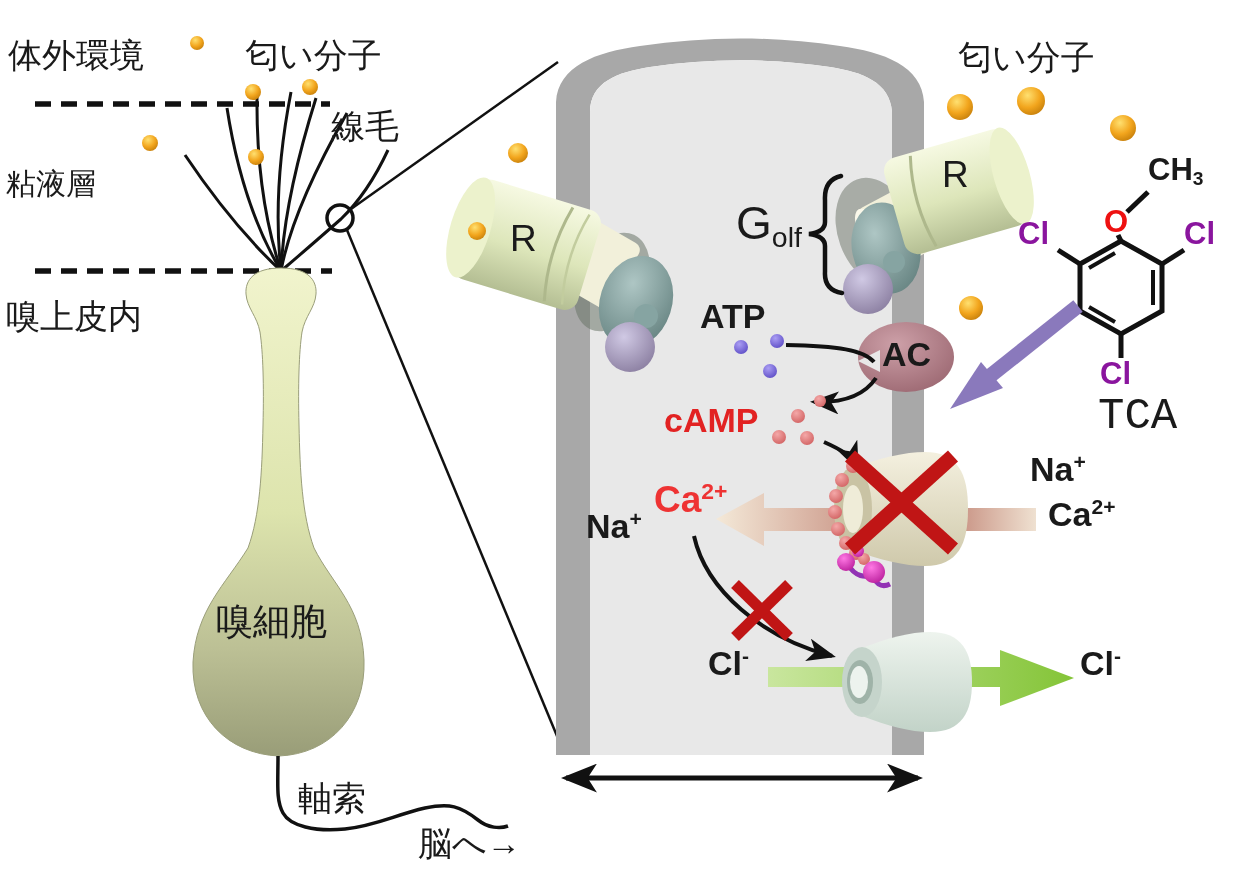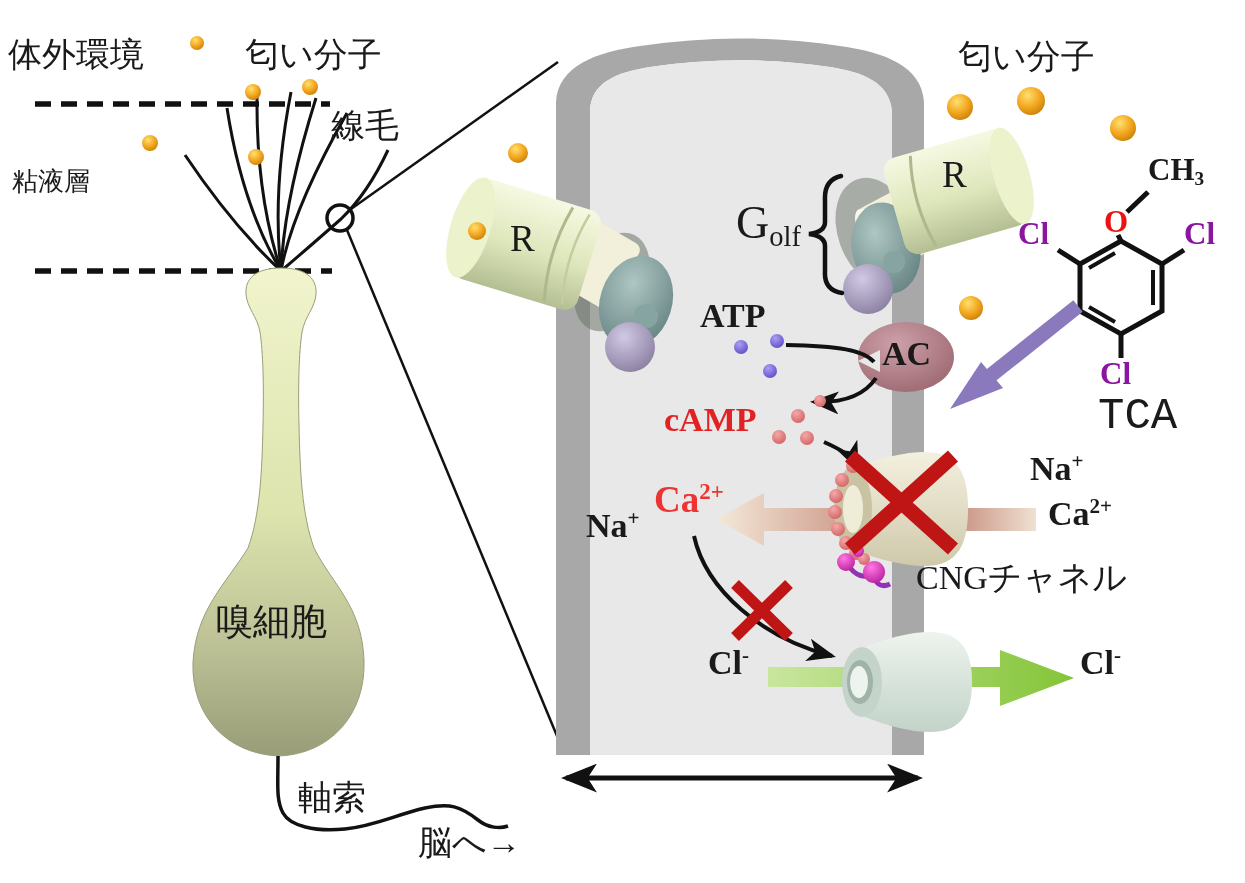--- a/index.html
+++ b/index.html
@@ -1,20 +1,20 @@
 <!DOCTYPE html>
 <html><head>
 <meta charset="utf-8">
 <style>
   html,body{margin:0;padding:0;background:#ffffff;}
   #stage{position:relative;width:1245px;height:883px;background:#ffffff;overflow:hidden;
          font-family:"DejaVu Sans","Liberation Sans",sans-serif;}
   #diagram-svg{position:absolute;left:0;top:0;}
   .lbl{position:absolute;line-height:1;white-space:nowrap;color:#1a1a1a;
-       font-family:Liberation Serif, serif;}
+       font-family:Liberation Sans, sans-serif;}
   .w6{font-weight:600}
   .w7{font-weight:700}
   .red{color:#e22222}
   .purple{color:#8a159e}
   .serif{font-family:Liberation Mono, monospace;}
   .sup{font-size:62%;position:relative;top:-0.55em}
   .sub{font-size:62%;position:relative;top:0.28em}
   .gap{display:inline-block;width:30px}
 </style>
 </head>
@@ -268,21 +268,22 @@
 
   <g>
     <line x1="1078" y1="306" x2="990" y2="376" stroke="#8a79bc" stroke-width="15"></line>
     <polygon points="950,409 981,362 1003,388" fill="#8a79bc"></polygon>
   </g>
 </svg>
 
 <div class="lbl" style="left:8px;top:38px;font-size:34px">体外環境</div>
 <div class="lbl" style="left:245px;top:38px;font-size:34px">匂い分子</div>
 <div class="lbl" style="left:331px;top:109px;font-size:34px">線毛</div>
-<div class="lbl" style="left:12px;top:169px;font-size:26px">粘液層</div>
+<div class="lbl" style="left:6px;top:169px;font-size:30px">粘液層</div>
+<div class="lbl" style="left:6px;top:299px;font-size:34px">嗅上皮内</div>
 <div class="lbl" style="left:216px;top:603px;font-size:37px">嗅細胞</div>
 <div class="lbl" style="left:298px;top:781px;font-size:34px">軸索</div>
 <div class="lbl" style="left:418px;top:826px;font-size:34px">脳へ→</div>
 
 <div class="lbl" style="left:958px;top:40px;font-size:34px">匂い分子</div>
 
 <div class="lbl" style="left:510px;top:220px;font-size:37px">R</div>
 <div class="lbl" style="left:942px;top:156px;font-size:37px">R</div>
 
 <div class="lbl" style="left:736px;top:200px;font-size:46px">
@@ -298,21 +299,20 @@
 </div>
 <div class="lbl w7" style="left:654px;top:481px;font-size:37px;color:#ee3333">
   <span>Ca</span><span class="sup">2+</span>
 </div>
 <div class="lbl w6" style="left:1030px;top:452px;font-size:34px">
   <span>Na</span><span class="sup">+</span>
 </div>
 <div class="lbl w6" style="left:1048px;top:497px;font-size:34px">
   <span>Ca</span><span class="sup">2+</span>
 </div>
-<div class="lbl" style="left:916px;top:561px;font-size:34px">CNGチャネル</div>
 
 <div class="lbl w6" style="left:708px;top:646px;font-size:34px">
   <span>Cl</span><span class="sup">-</span>
 </div>
 <div class="lbl w6" style="left:1080px;top:646px;font-size:34px">
   <span>Cl</span><span class="sup">-</span>
 </div>
 
 
 <div class="lbl w7" style="left:1104px;top:206px;font-size:31px;color:#ee1111">O</div>

